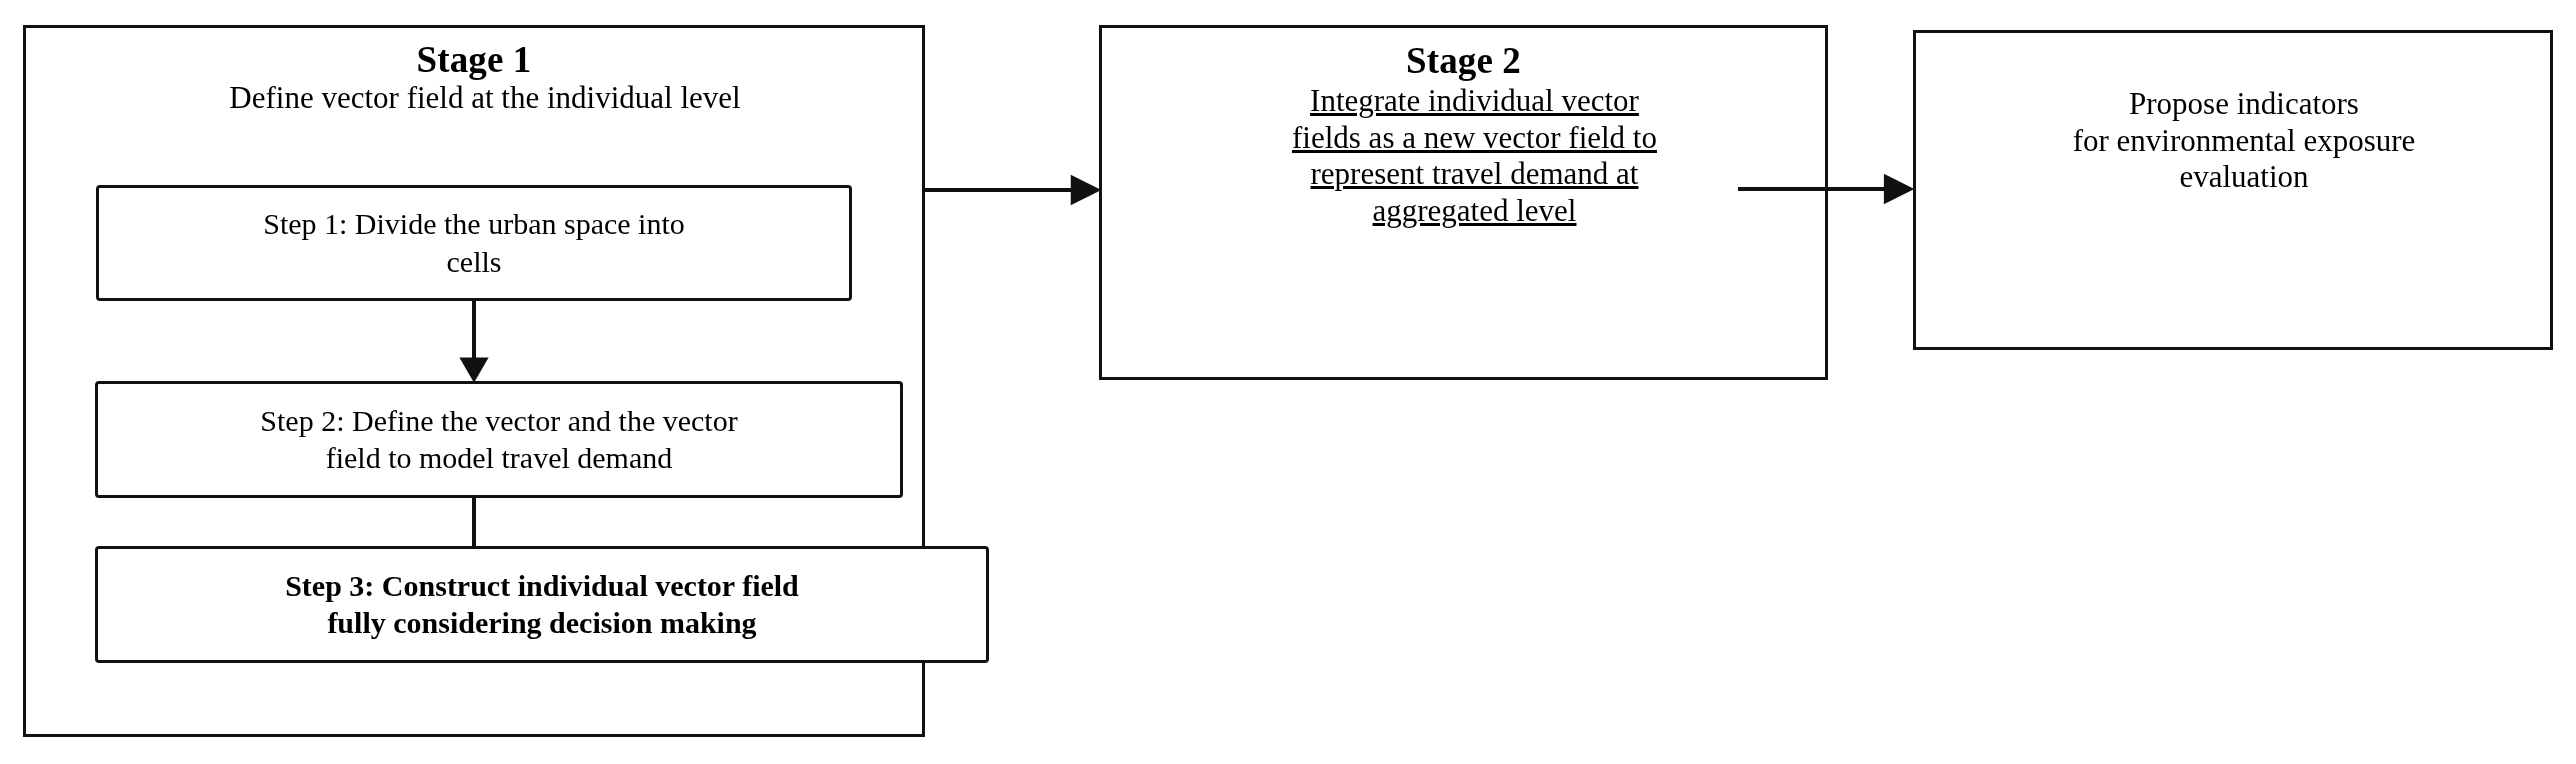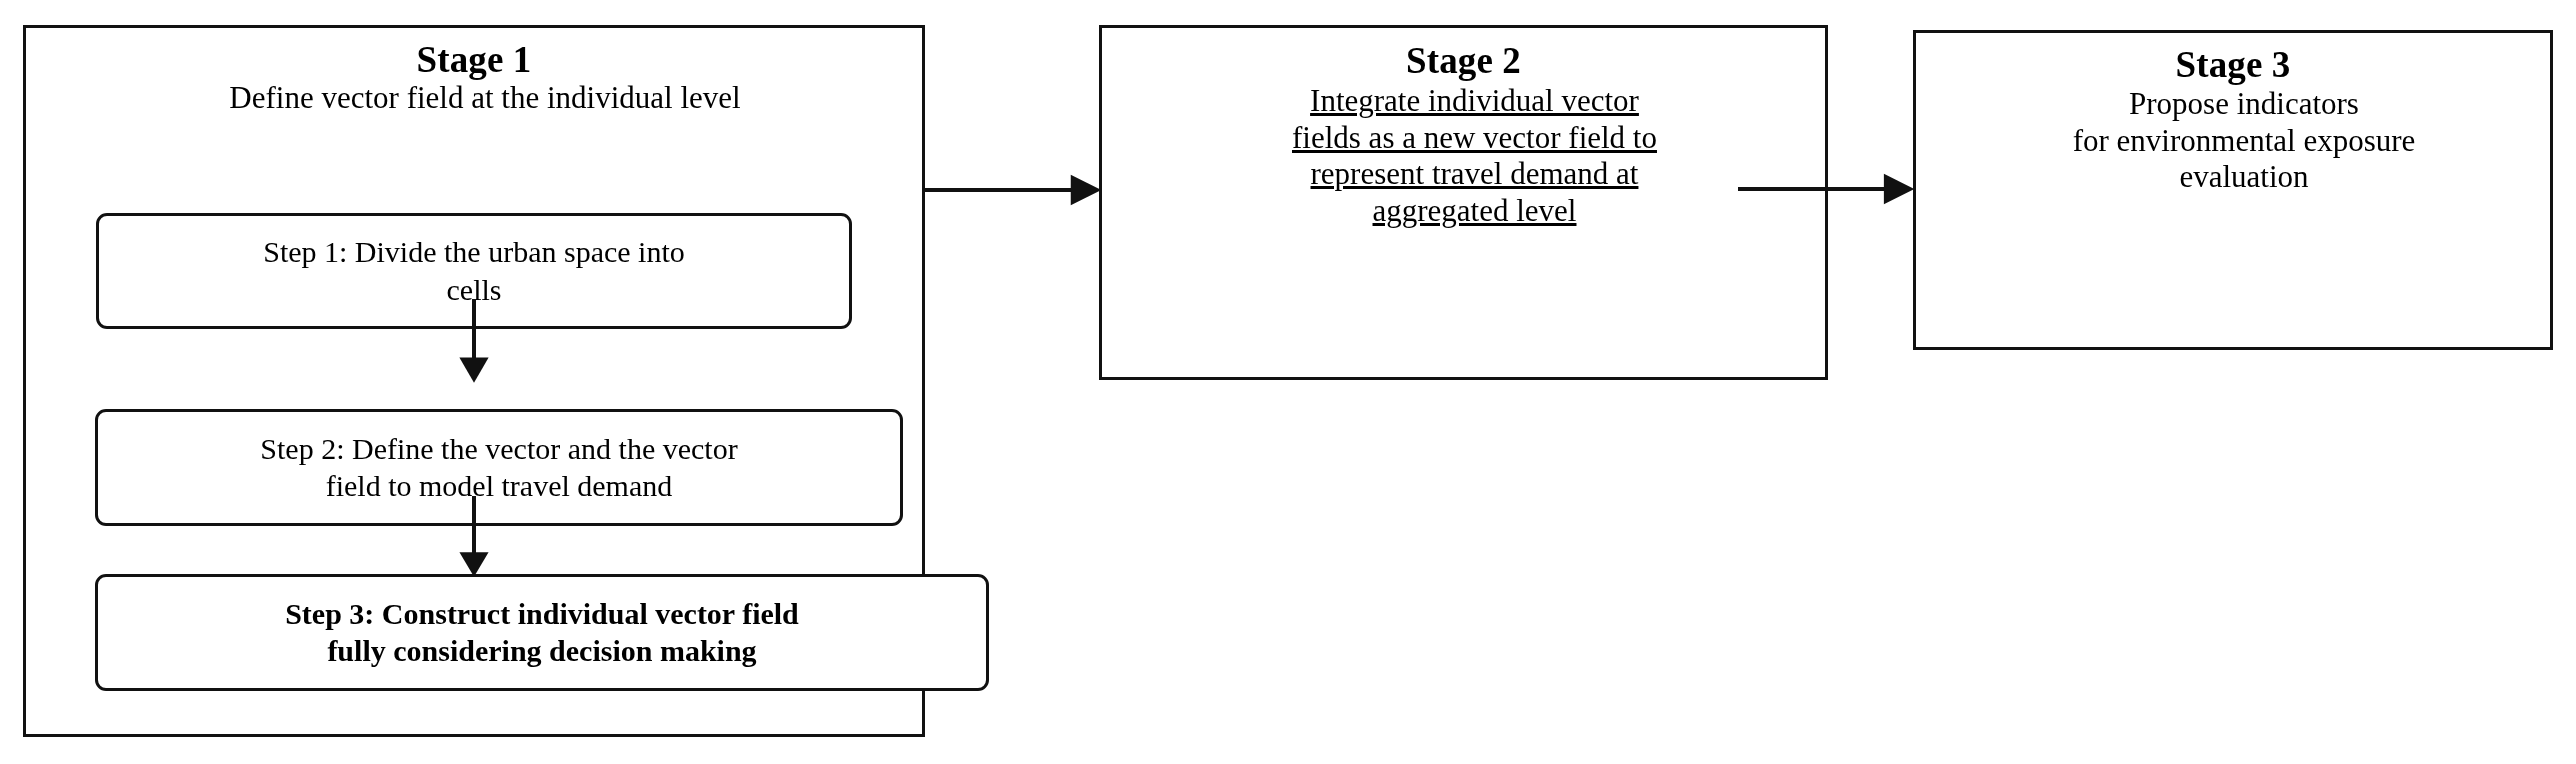--- a/index.html
+++ b/index.html
@@ -22,22 +22,21 @@
     position: absolute;
     box-sizing: border-box;
     background: #ffffff;
     border: 3.3px solid #111111;
   }
   .stage-box {
     border-width: 3.3px;
   }
   .step-box {
     border-width: 3.3px;
-    border-radius: 11px;
-    margin-top: 28px;
+    border-radius: 4px;
   }
 
   
   .stage-title {
     position: absolute;
     left: 0;
     right: 0;
     text-align: center;
     font-weight: bold;
     font-size: 37px;
@@ -132,21 +131,20 @@
 aggregated level</div>
   </div>
 
   <svg class="conn" style="left:1738px; top:165px; width:179px; height:48px;" viewBox="0 0 270 72">
     <line x1="0" y1="36" x2="228" y2="36"></line>
     <polygon points="266,36 220,13 220,59"></polygon>
   </svg>
 
   <div class="box stage-box" style="left:1913px; top:30px; width:640px; height:320px;">
 
-    <div class="stage-title" style="top:12px;">Stage 3</div>
 
     <div class="stage-sub" style="top:53px;">Propose indicators
 for environmental exposure
 evaluation</div>
   </div>
 
 </div>
 
 
 </body></html>

